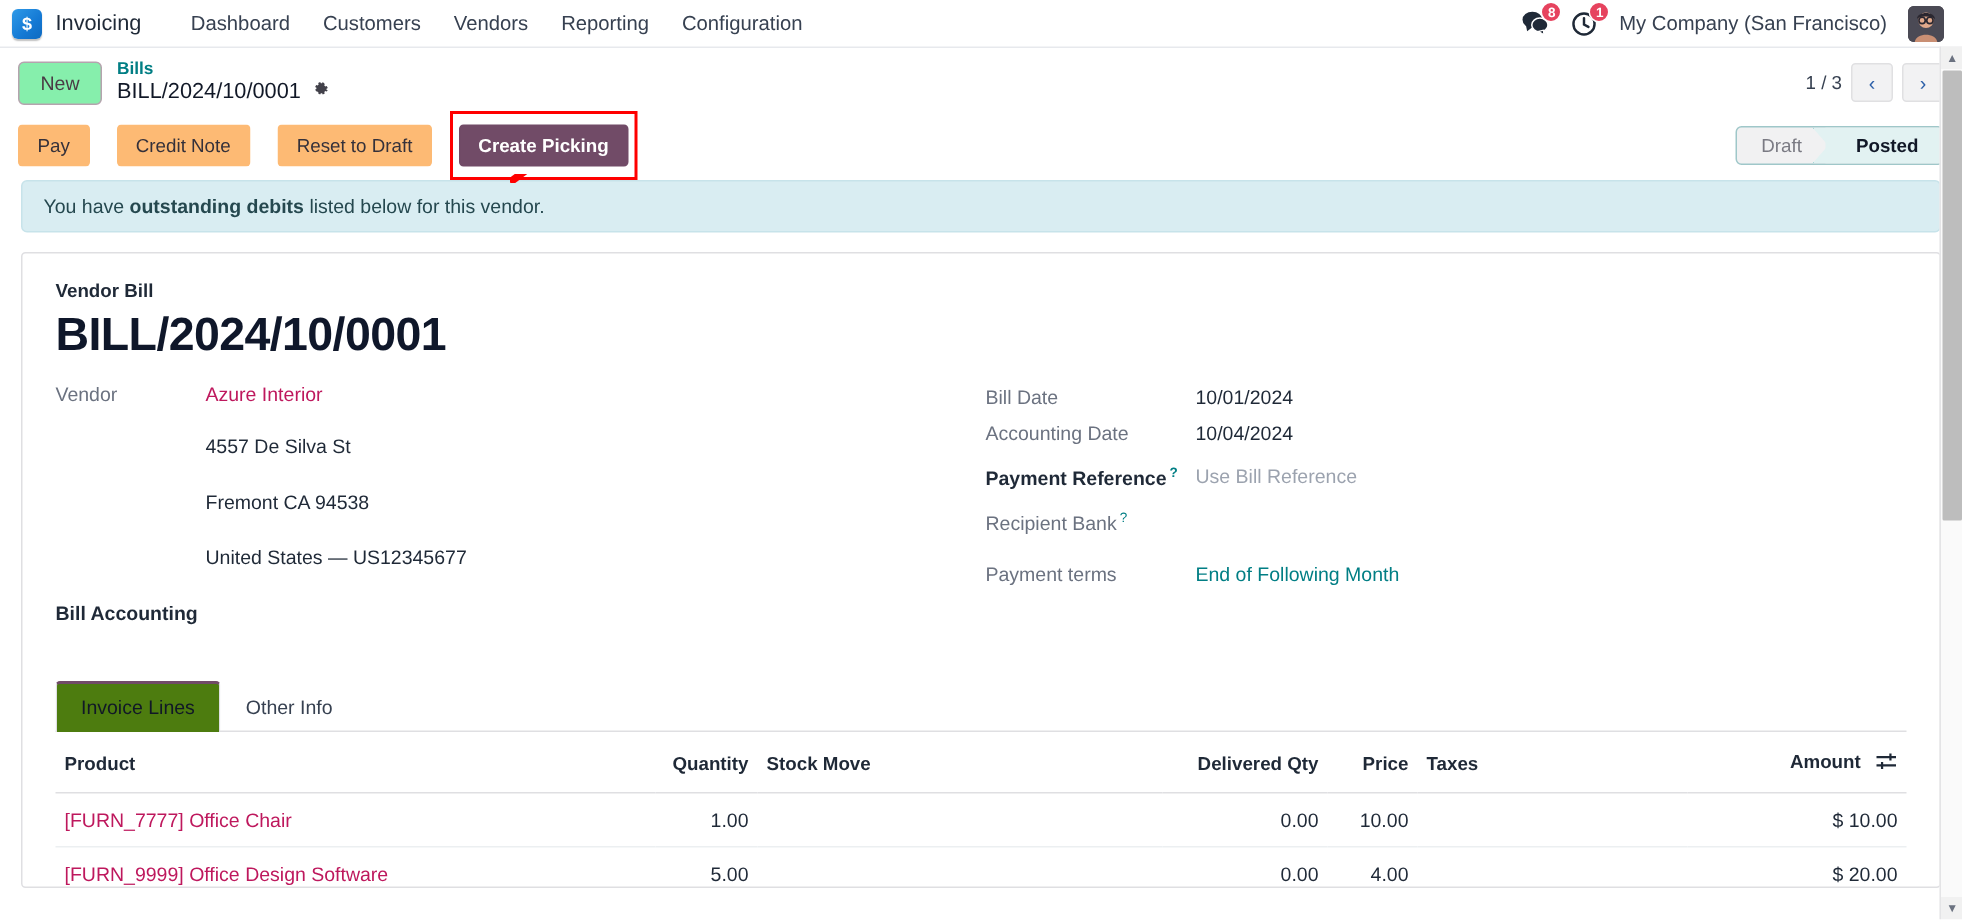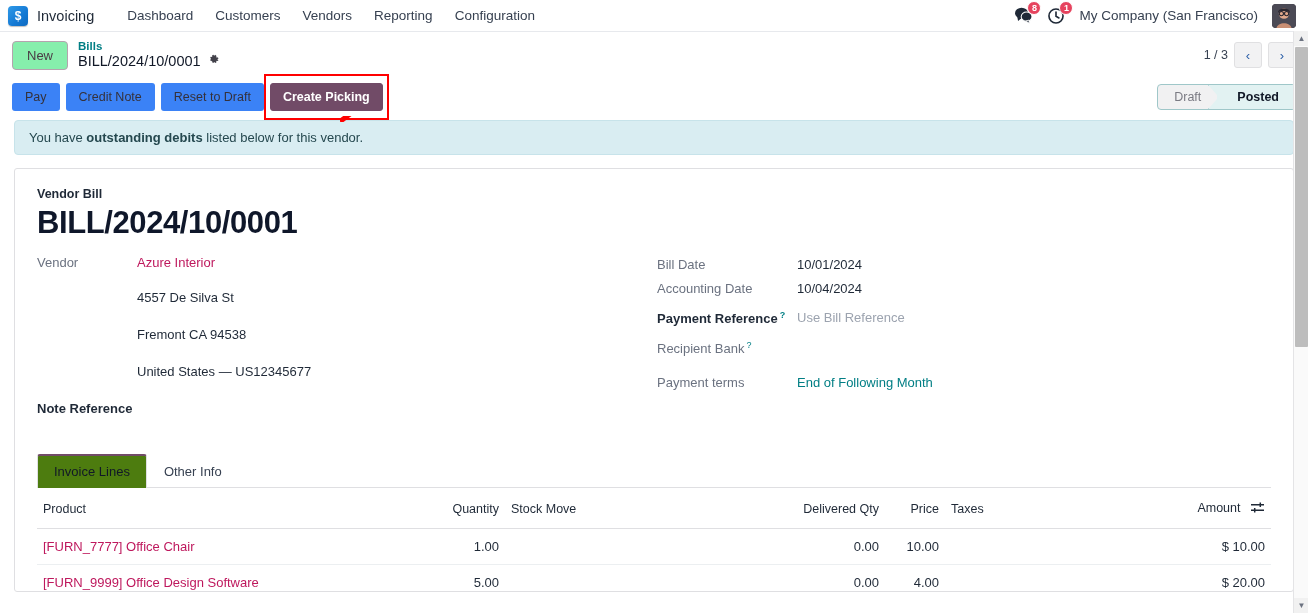--- a/index.html
+++ b/index.html
@@ -80,22 +80,22 @@
     cursor: pointer; color: #2b5fa8; font-size: 13px;
   }
 
   
   .tb-row {
     height: 38px; display: flex; align-items: center; padding: 0 12px;
     position: relative; background: #fff;
   }
   .btn {
     font-size: 12.5px; padding: 6px 12px; border-radius: 3px;
-    border: 1px solid transparent; background: #3b82f6; color: #35313a;
-    cursor: pointer; margin-right: 6px; white-space: nowrap;
+    border: 1px solid transparent; background: #fdba74; color: #35313a;
+    cursor: pointer; margin-right: 18px; white-space: nowrap;
   }
   .btn-primary {
     background: #714B67; color: #ffffff; font-weight: bold; border-color: #714B67;
   }
   .btn-wrap { position: relative; display: inline-block; margin-right: 6px; }
   .btn-wrap .btn { margin-right: 0; }
   .hl-box {
     position: absolute; left: -6px; top: -9px; right: -6px; bottom: -9px;
     border: 2.5px solid #ff0000; pointer-events: none;
   }
@@ -155,21 +155,21 @@
     border: 1px solid transparent; border-bottom: none; position: relative; top: 1px;
   }
   .tab.active {
     background: #4d7c0f; border-color: #dfdfe2; border-top: 2px solid #714B67;
     border-radius: 3px 3px 0 0; color: #111827; padding-top: 8px;
   }
 
   
   table { width: 100%; border-collapse: collapse; margin-top: 2px; }
   th {
-    font-size: 12.5px; font-weight: normal; color: #1f2937; text-align: left;
+    font-size: 12.5px; font-weight: bold; color: #1f2937; text-align: left;
     padding: 11px 6px; border-bottom: 1px solid #dfdfe2; white-space: nowrap;
   }
   td {
     font-size: 13px; padding: 10px 6px; border-bottom: 1px solid #eceff1; color: #1f2937;
   }
   tr.empty-row td { border-bottom: none; height: 36px; }
   .ta-r { text-align: right; }
   .sliders { display:inline-block; vertical-align: middle; margin-left: 6px; cursor: pointer; }
 
   
@@ -295,21 +295,21 @@
         <div class="frow">
           <div class="flab">Vendor</div>
           <div>
             <div class="link">Azure Interior</div>
             <div class="addr-line">4557 De Silva St</div>
             <div class="addr-line">Fremont CA 94538</div>
             <div class="addr-line">United States — US12345677</div>
           </div>
         </div>
         <div class="frow" style="margin-top:20px">
-          <div class="flab b" style="width:auto">Note Reference</div>
+          <div class="flab b" style="width:auto">Bill Accounting</div>
           <div class="fval" style="margin-left:18px"></div>
         </div>
       </div>
 
       <div class="col-r">
         <div class="frow">
           <div class="r-lab">Bill Date</div>
           <div class="fval">10/01/2024</div>
         </div>
         <div class="frow">

